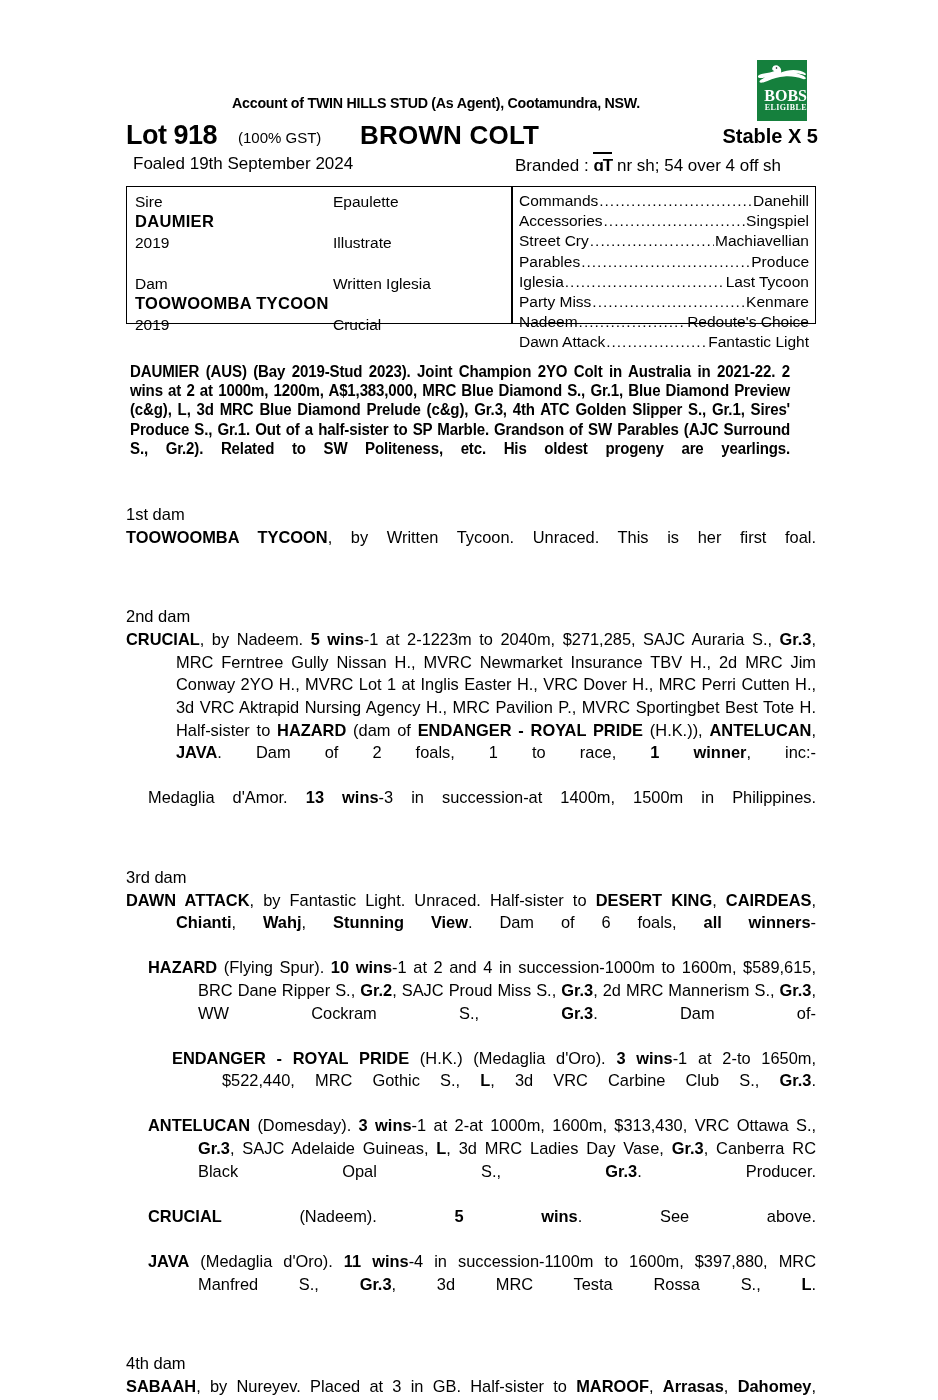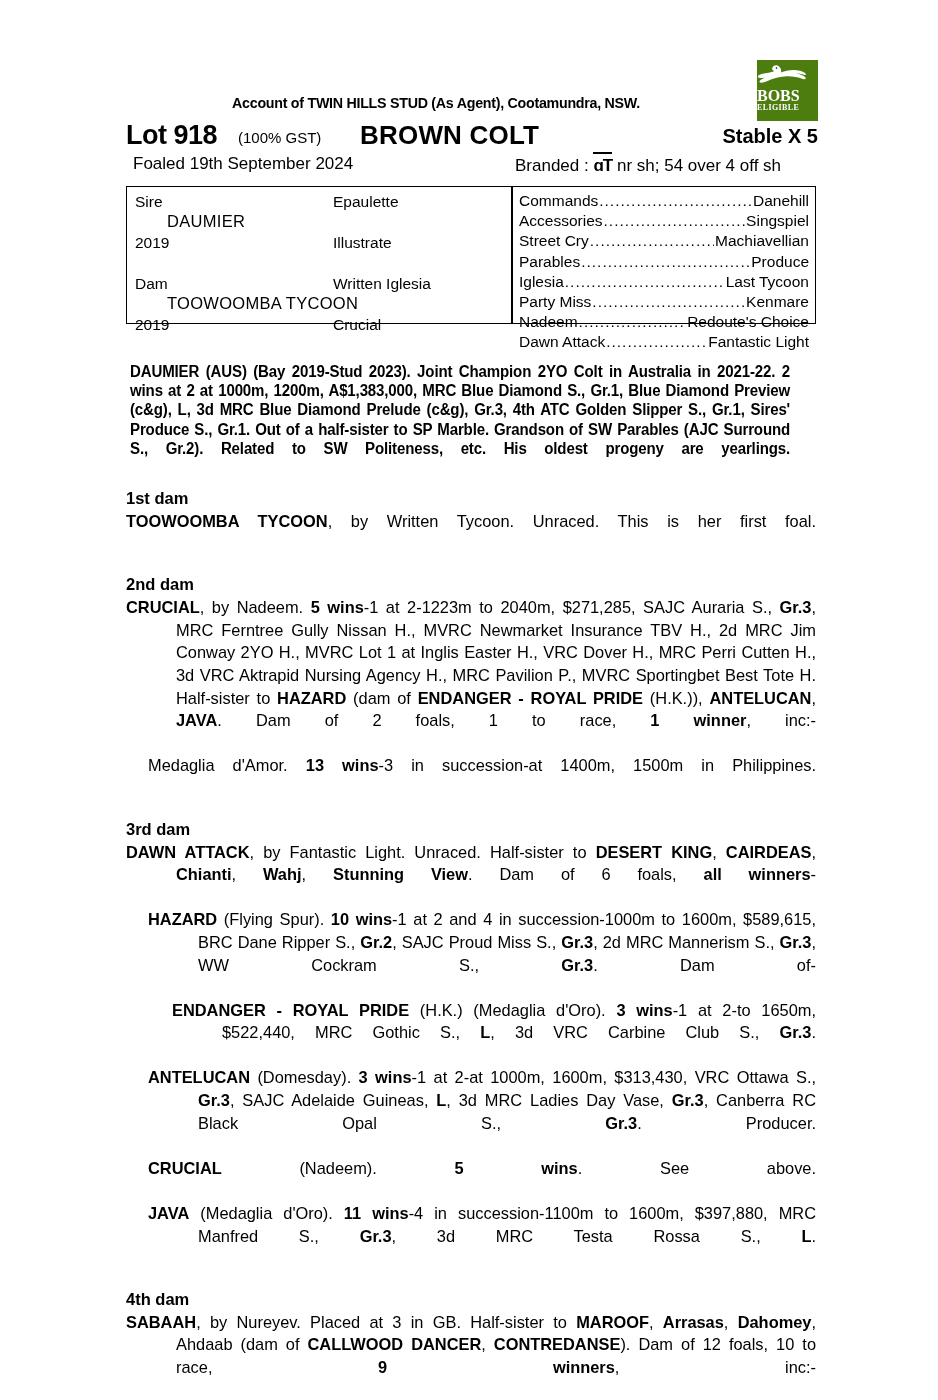--- a/index.html
+++ b/index.html
@@ -20,26 +20,26 @@
     left: 0; top: 0;
     width: 938px;
     height: 1400px;
   }
 
   
   .bobs-logo {
     position: absolute;
     left: 757px;
     top: 60px;
-    width: 61px;
+    width: 50px;
     height: 61px;
-    background: #4d7c0f;
+    background: #15803d;
     display: flex;
     flex-direction: column;
-    align-items: flex-start;
+    align-items: flex-end;
     justify-content: flex-start;
     overflow: hidden;
   }
   .bobs-horse {
     width: 50px;
     height: 24px;
     margin-top: 3px;
   }
   .bobs-word {
     color: #ffffff;
@@ -182,24 +182,23 @@
   }
   .ped-cell {
     position: absolute;
     font-size: 15.5px;
     line-height: 20px;
     white-space: nowrap;
   }
   .ped-label   { left: 8px; }
   .ped-mid     { left: 206px; }
   .ped-name {
-    font-weight: normal;
+    font-weight: bold;
     font-size: 16.5px;
     letter-spacing: 0.3px;
-    margin-left: 32px;
   }
   .gp-line {
     display: flex;
     align-items: baseline;
     font-size: 15.5px;
     line-height: 20.2px;
     white-space: nowrap;
   }
   .gp-a { flex: 0 0 auto; }
   .gp-dots {
@@ -236,23 +235,23 @@
   
   .narrative {
     position: absolute;
     left: 126px;
     top: 486px;
     width: 690px;
     font-size: 16.4px;
     line-height: 22.6px;
   }
   .dam-head {
-    font-weight: bold;
+    font-weight: normal;
     font-size: 16.5px;
-    margin-top: 0;
+    margin-top: 16px;
     margin-bottom: 0;
     line-height: 24px;
   }
   .gap { height: 17px; }
   .para {
     text-align: justify;
     margin: 0;
   }
   .para::after {
     content: "";

